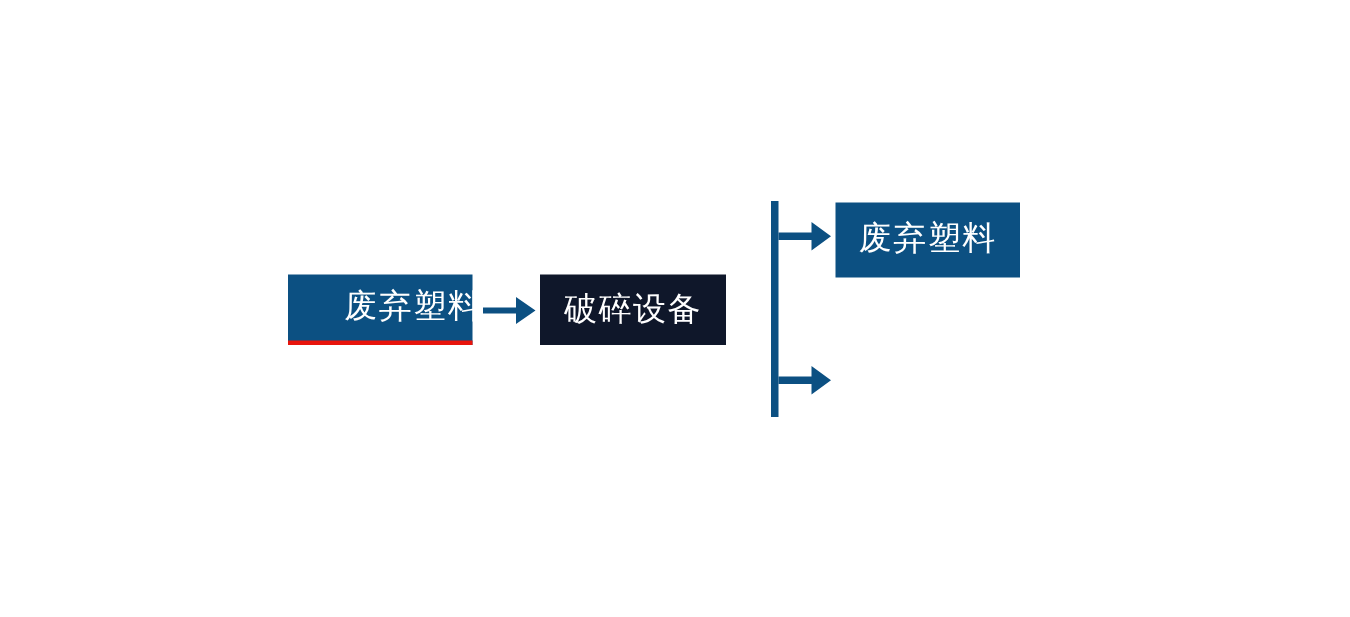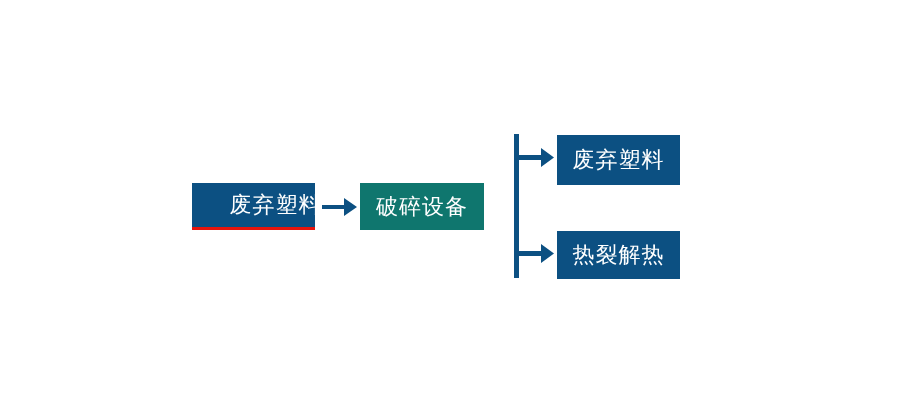--- a/index.html
+++ b/index.html
@@ -40,21 +40,21 @@
     border-bottom: 3px solid #E8140C;
     font-size: 22px;
     padding-left: 44px;
   }
   
   #node-process {
     left: 360px;
     top: 183px;
     width: 124px;
     height: 47px;
-    background: #0f766e;
+    background: #0f172a;
     font-size: 22px;
   }
   
   #node-output-0 {
     left: 557px;
     top: 135px;
     width: 123px;
     height: 50px;
     font-size: 22px;
     background: #0C5082;
@@ -110,17 +110,14 @@
   </div>
 
   <div class="node" id="node-process">
     <span>破碎设备</span>
   </div>
 
   <div class="node" id="node-output-0">
     <span>废弃塑料</span>
   </div>
 
-  <div class="node" id="node-output-1">
-    <span>热裂解热</span>
-  </div>
 
 </div>
 
 </body></html>

